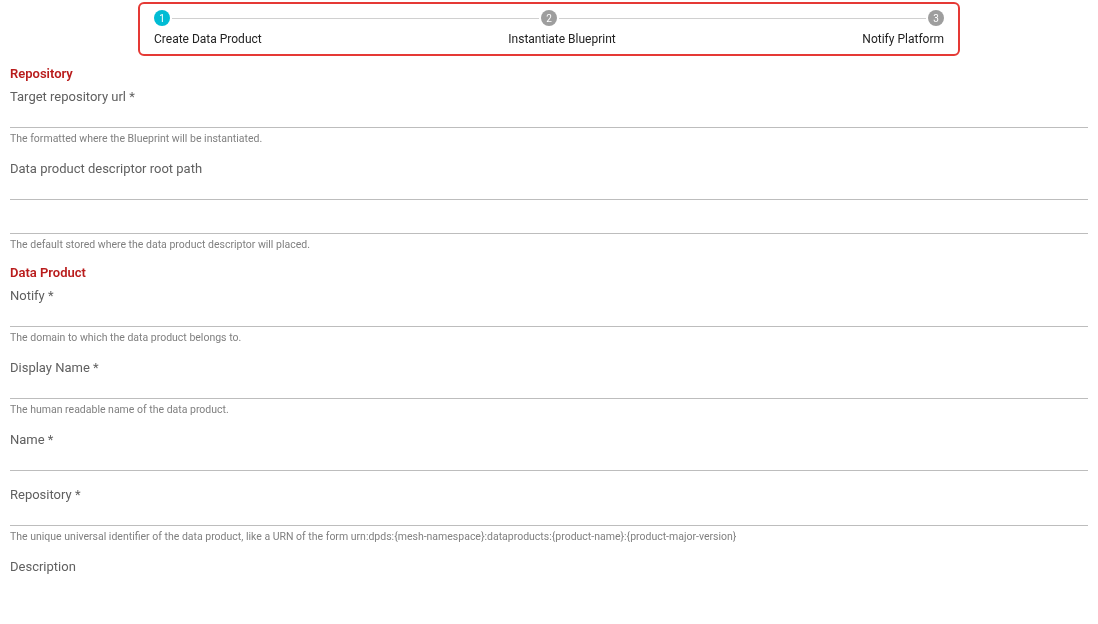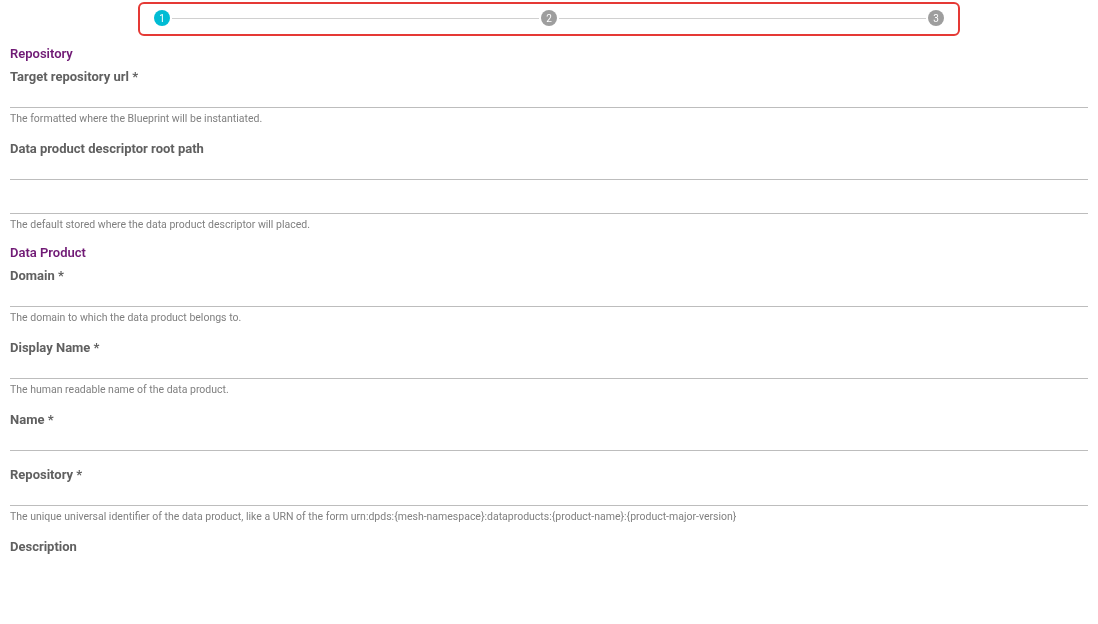--- a/index.html
+++ b/index.html
@@ -45,33 +45,32 @@
     justify-content: space-between;
     margin-top: 6px;
     font-size: 12px;
     color: #222;
   }
   .step-label { white-space: nowrap; }
 
   .section-title {
     font-weight: 600;
     font-size: 13px;
-    color: #701a75;
+    color: #b91c1c;
     margin: 8px 0 6px 0;
   }
 
   .field {
     margin-bottom: 14px;
   }
   .field-label {
     font-size: 13px;
     color: #606060;
     padding: 2px 0 4px 0;
     cursor: text;
-    font-weight: bold;
   }
   .field-line {
     border: none;
     border-bottom: 1px solid #bdbdbd;
     width: 100%;
     background: transparent;
     font-size: 13px;
     padding: 2px 0 2px 0;
     outline: none;
     display: block;
@@ -86,20 +85,25 @@
 <body>
 
 <div class="stepper-box">
   <div class="stepper-row">
     <div class="step-circle active">1</div>
     <div class="step-line"></div>
     <div class="step-circle">2</div>
     <div class="step-line"></div>
     <div class="step-circle">3</div>
   </div>
+  <div class="step-labels">
+    <div class="step-label">Create Data Product</div>
+    <div class="step-label">Instantiate Blueprint</div>
+    <div class="step-label">Notify Platform</div>
+  </div>
 </div>
 
 <div class="section-title">Repository</div>
 
 <div class="field">
   <div class="field-label">Target repository url *</div>
   <input class="field-line" type="text" style="">
   <div class="field-help">The formatted where the Blueprint will be instantiated.</div>
 </div>
 
@@ -109,21 +113,21 @@
 </div>
 
 <div class="field">
   <input class="field-line" type="text" style="">
   <div class="field-help">The default stored where the data product descriptor will placed.</div>
 </div>
 
 <div class="section-title">Data Product</div>
 
 <div class="field">
-  <div class="field-label">Domain *</div>
+  <div class="field-label">Notify *</div>
   <input class="field-line" type="text" style="">
   <div class="field-help">The domain to which the data product belongs to.</div>
 </div>
 
 <div class="field">
   <div class="field-label">Display Name *</div>
   <input class="field-line" type="text" style="">
   <div class="field-help">The human readable name of the data product.</div>
 </div>
 

